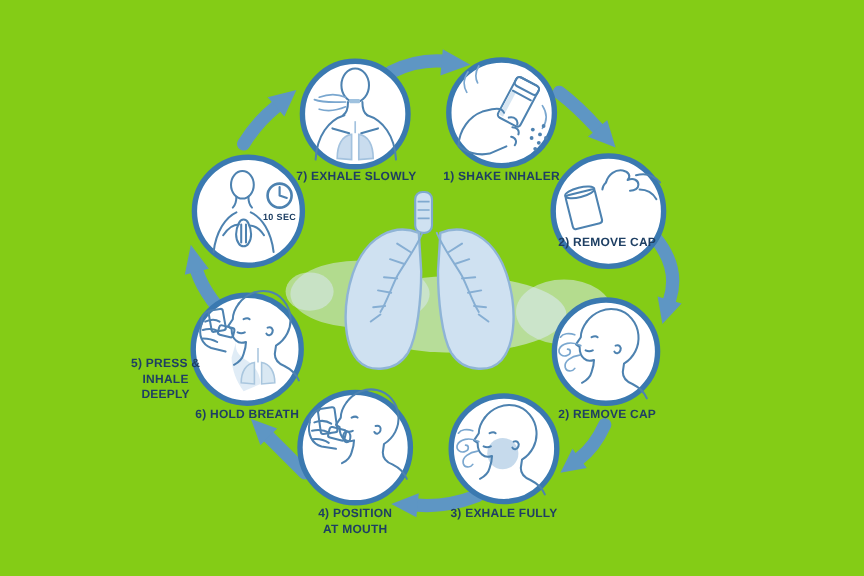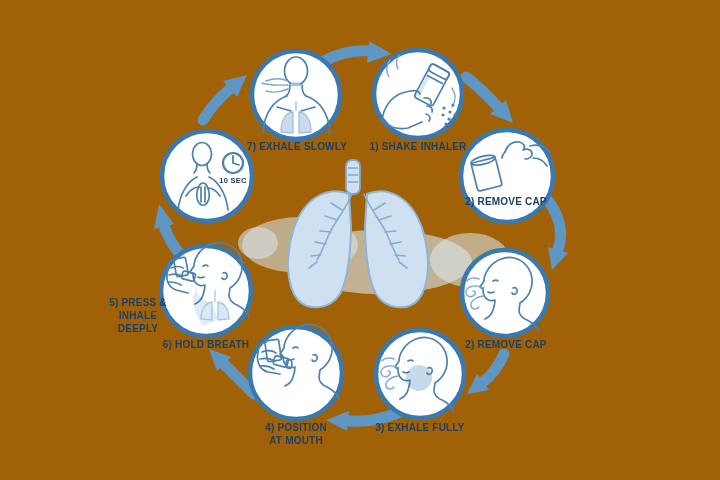--- a/index.html
+++ b/index.html
@@ -1,16 +1,16 @@
 <!DOCTYPE html>
 <html><head>
 <meta charset="utf-8">
 <style>
   html,body{margin:0;padding:0;background:#ffffff;}
-  .canvas{position:relative;width:720px;height:480px;background:#a16207;overflow:hidden;
+  .canvas{position:relative;width:720px;height:480px;background:#84cc16;overflow:hidden;
           font-family:"Liberation Sans",sans-serif;}
   svg{position:absolute;inset:0;}
   text{font-family:"Liberation Sans",sans-serif;font-weight:bold;fill:#1e3f63;
        font-size:10px;letter-spacing:.2px;}
   .small-label{font-size:7.5px;letter-spacing:.3px;}
   .art{stroke:#4d82b0;stroke-width:1.7;fill:none;stroke-linecap:round;stroke-linejoin:round;}
   .art-thin{stroke:#7aa7cf;stroke-width:1.4;fill:none;stroke-linecap:round;}
   .node-circle{fill:#ffffff;stroke:#3a79b0;stroke-width:4.5;}
   .arrow-shaft{stroke:#5e96c4;stroke-width:11;fill:none;stroke-linecap:round;}
   .arrow-head{fill:#5e96c4;stroke:none;}

